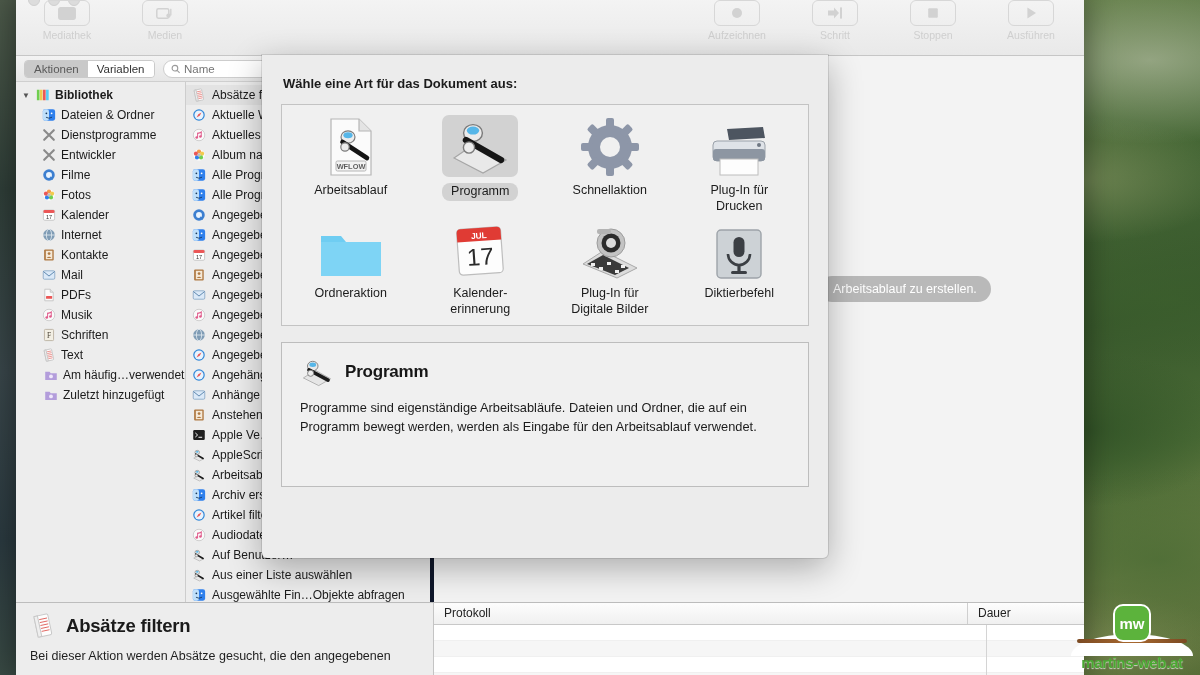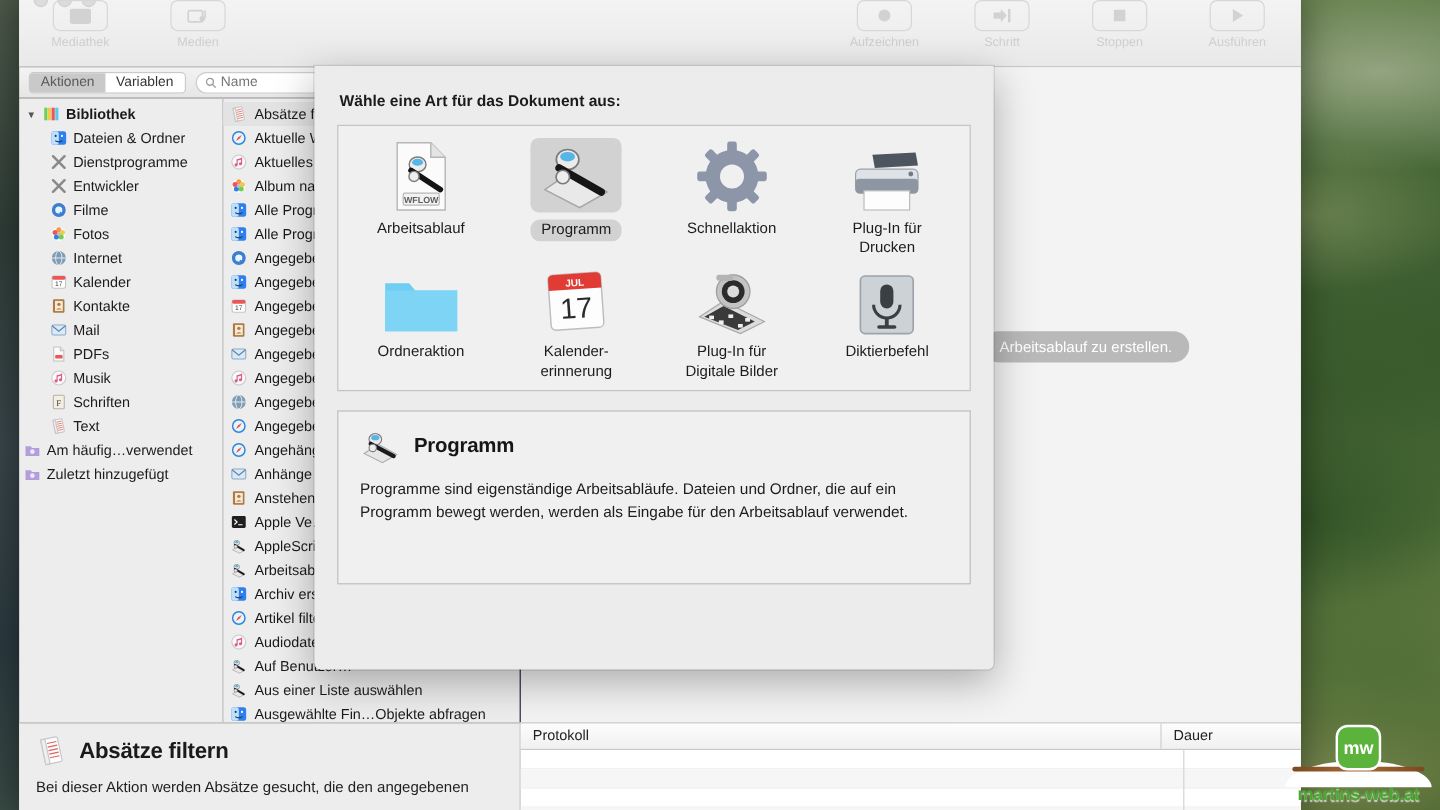--- a/index.html
+++ b/index.html
@@ -56,21 +56,21 @@
   .tb-btn {
     width: 46px; height: 26px; border: 1.5px solid #d7d7d7; border-radius: 6px;
     background: transparent; display: flex; align-items: center; justify-content: center;
   }
   .tb-label { font-size: 10.5px; color: #cfcfcf; white-space: nowrap; }
   .glyph { fill: #d2d2d2; }
 
   
   #library {
     position: absolute; left: 0; top: 70px; width: 418px; height: 546px;
-    background: #404040; border-right: 1px solid #0f172a;
+    background: #c4b5fd; border-right: 4px solid #0f172a;
   }
   #lib-head {
     height: 26px; display: flex; align-items: center; gap: 8px; padding: 0 8px;
     background: linear-gradient(180deg,#f3f3f3,#e6e6e6); border-bottom: 1px solid #cfcfcf;
   }
   .seg {
     display: flex; border-radius: 4px; overflow: hidden;
     border: 1px solid #cacaca; height: 18px;
   }
   .seg-btn {
@@ -89,21 +89,21 @@
   #lib-body { display: flex; height: 520px; }
   #lib-tree {
     width: 170px; background: #ededed; border-right: 1px solid #cdcdcd;
     padding-top: 3px; overflow: hidden;
   }
   .tree-row {
     display: flex; align-items: center; gap: 5px; height: 20px; font-size: 12px;
     color: #1b1b1b; padding-left: 6px; white-space: nowrap;
   }
   .tree-row.child { padding-left: 26px; }
-  .tree-row.sub   { padding-left: 4px; align-items: center; }
+  .tree-row.sub   { padding-left: 28px; align-items: center; }
   .disc { width: 9px; font-size: 8px; color: #555; }
   .ico { width: 14px; height: 14px; flex: 0 0 14px; border-radius: 2px; display:block; }
 
   #lib-actions { flex: 1; background: #ededed; overflow: hidden; padding-top: 3px; }
   .act-row {
     display: flex; align-items: center; gap: 6px; height: 20px; font-size: 12px;
     color: #1b1b1b; padding-left: 6px; white-space: nowrap; overflow: hidden;
   }
   .act-row.sel { background: #e3e3e3; }
 
@@ -350,33 +350,33 @@
                   <circle cx="11.5" cy="6.5" r="2.4" fill="#f2c94c"></circle>
                   <circle cx="10.3" cy="10.8" r="2.4" fill="#6fcf4f"></circle>
                   <circle cx="5.7" cy="10.8" r="2.4" fill="#2f80ed"></circle>
                   <circle cx="4.5" cy="6.5" r="2.4" fill="#eb5757"></circle>
                   <circle cx="8" cy="8" r="1.9" fill="#bdbdbd"></circle>
                 </svg></span>
               <span>Fotos</span>
             </div>
             <div class="tree-row child">
               <span class="ico"><svg width="14" height="14" viewBox="0 0 16 16">
+                  <rect x="1.6" y="2.4" width="12.8" height="11.6" rx="1.6" fill="#fff" stroke="#c4c4c4"></rect>
+                  <rect x="1.6" y="2.4" width="12.8" height="3.4" rx="1.6" fill="#eb5757"></rect>
+                  <text x="8" y="12.2" font-size="6.4" text-anchor="middle" fill="#333" font-family="Liberation Sans">17</text>
+                </svg></span>
+              <span>Kalender</span>
+            </div>
+            <div class="tree-row child">
+              <span class="ico"><svg width="14" height="14" viewBox="0 0 16 16">
                   <circle cx="8" cy="8" r="6.6" fill="#7f9cb5"></circle>
                   <ellipse cx="8" cy="8" rx="3" ry="6.6" fill="none" stroke="#e8eef3" stroke-width="0.9"></ellipse>
                   <line x1="1.4" y1="8" x2="14.6" y2="8" stroke="#e8eef3" stroke-width="0.9"></line>
                 </svg></span>
               <span>Internet</span>
-            </div>
-            <div class="tree-row child">
-              <span class="ico"><svg width="14" height="14" viewBox="0 0 16 16">
-                  <rect x="1.6" y="2.4" width="12.8" height="11.6" rx="1.6" fill="#fff" stroke="#c4c4c4"></rect>
-                  <rect x="1.6" y="2.4" width="12.8" height="3.4" rx="1.6" fill="#eb5757"></rect>
-                  <text x="8" y="12.2" font-size="6.4" text-anchor="middle" fill="#333" font-family="Liberation Sans">17</text>
-                </svg></span>
-              <span>Kalender</span>
             </div>
             <div class="tree-row child">
               <span class="ico"><svg width="14" height="14" viewBox="0 0 16 16">
                   <rect x="2.4" y="1.6" width="11" height="12.8" rx="1.2" fill="#b07a44"></rect>
                   <rect x="4.4" y="3.2" width="7.4" height="9.6" fill="#f5e9d8"></rect>
                   <circle cx="8.1" cy="6.4" r="1.6" fill="#b07a44"></circle>
                   <path d="M5.4 11.4q2.7-2.6 5.4 0z" fill="#b07a44"></path>
                 </svg></span>
               <span>Kontakte</span>
             </div>

